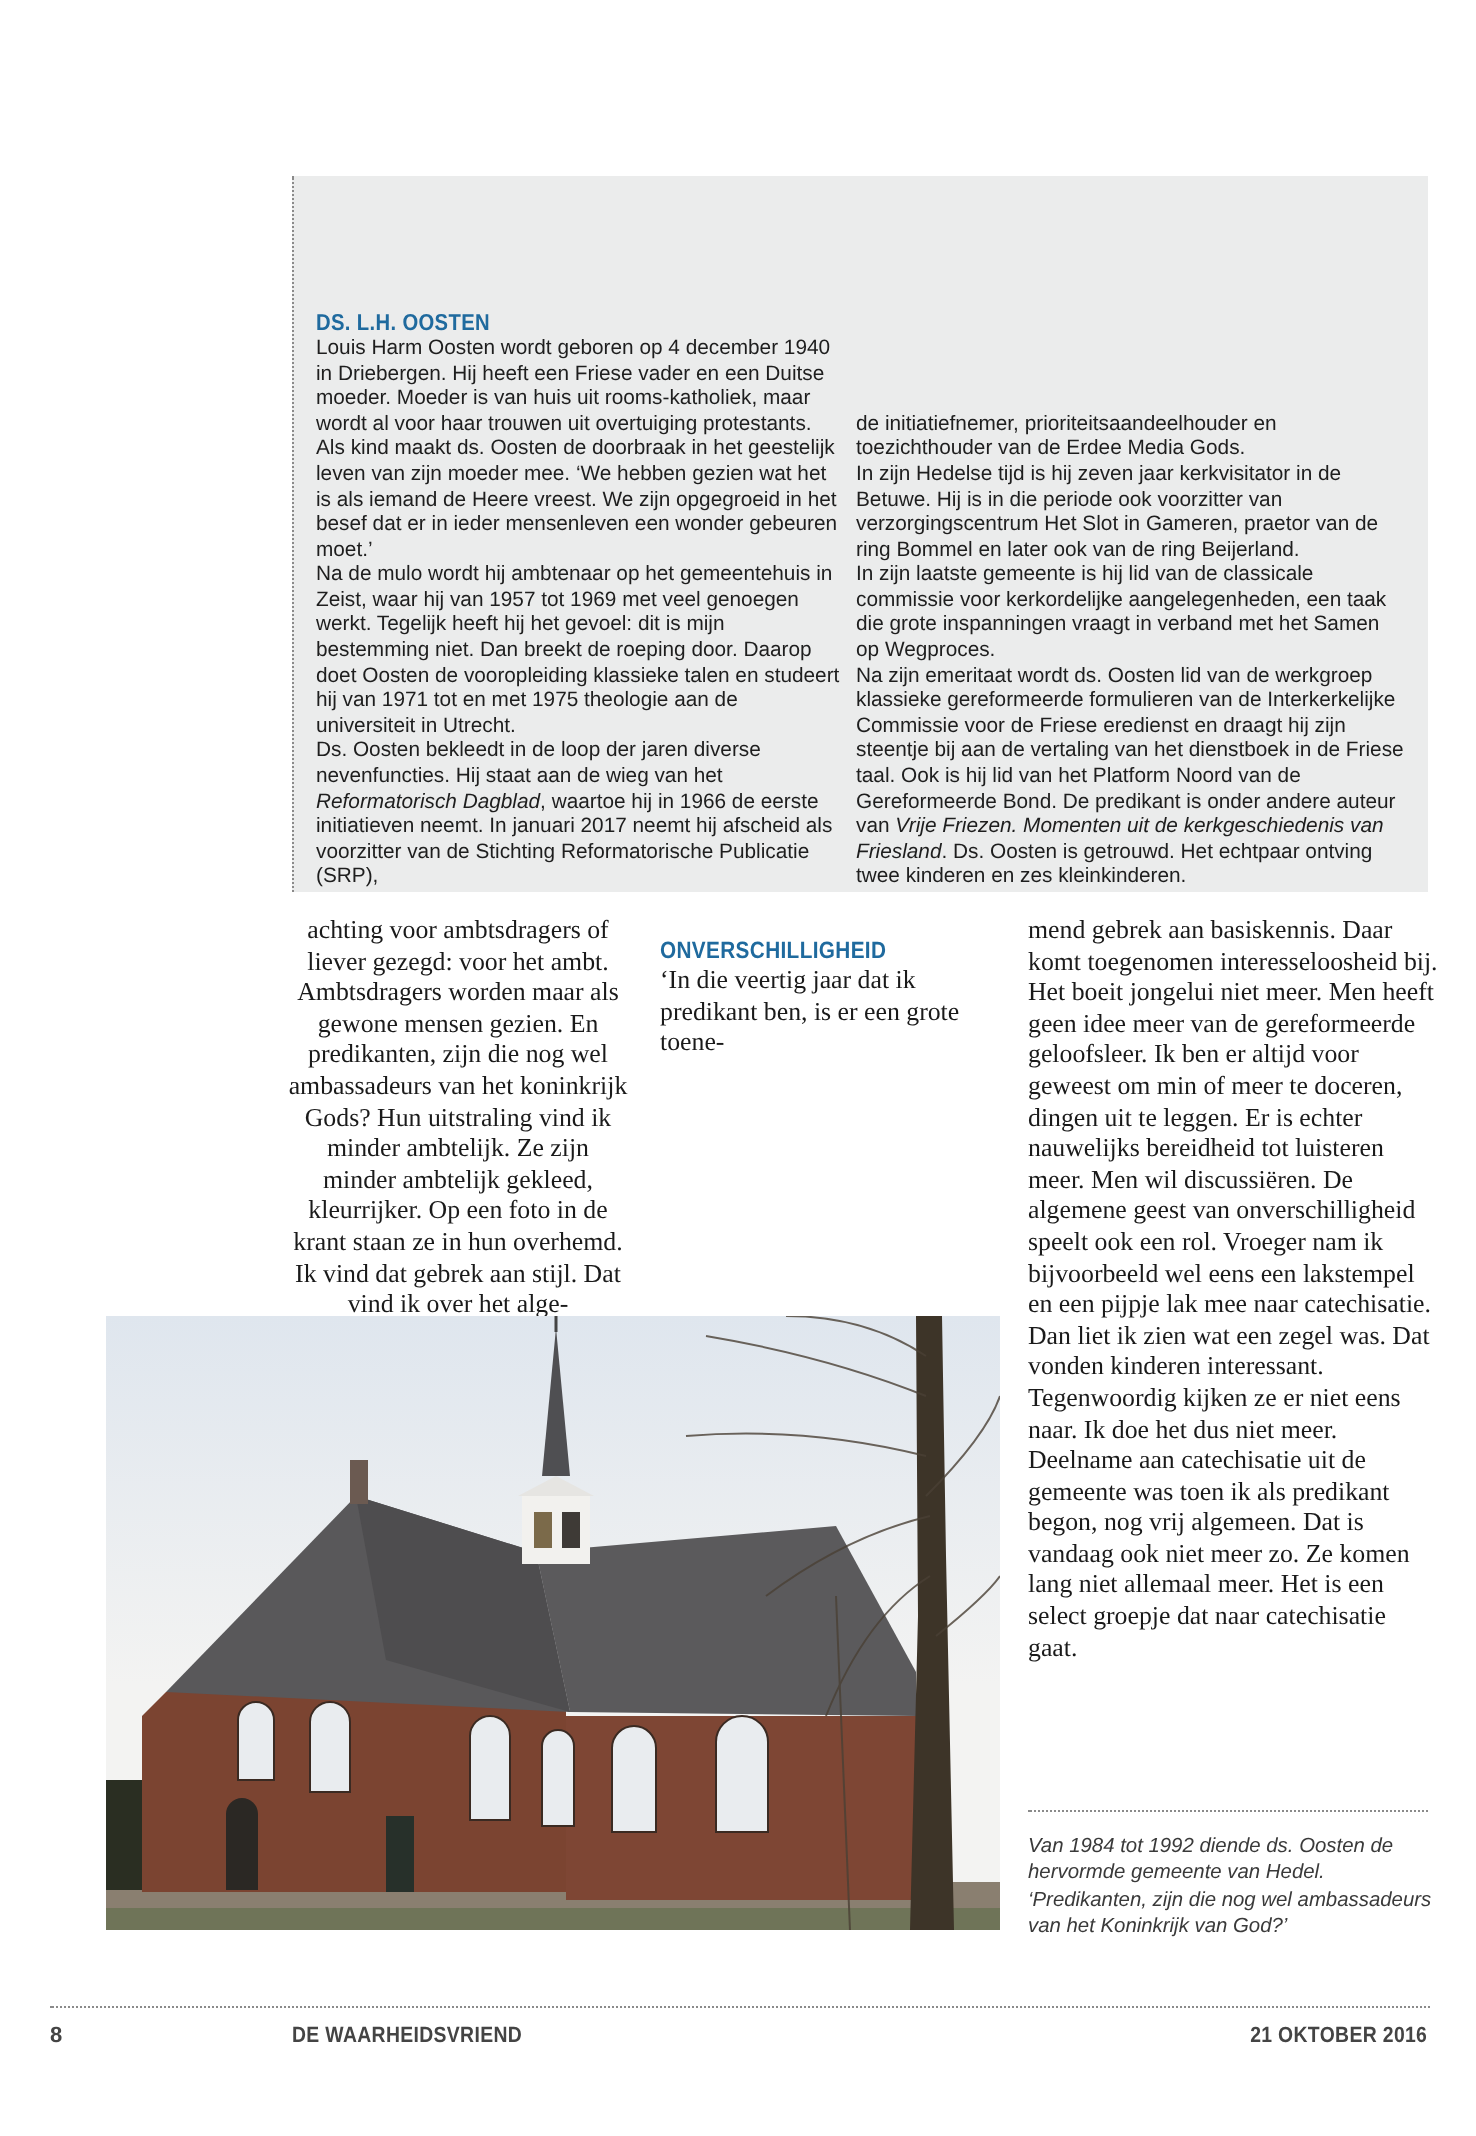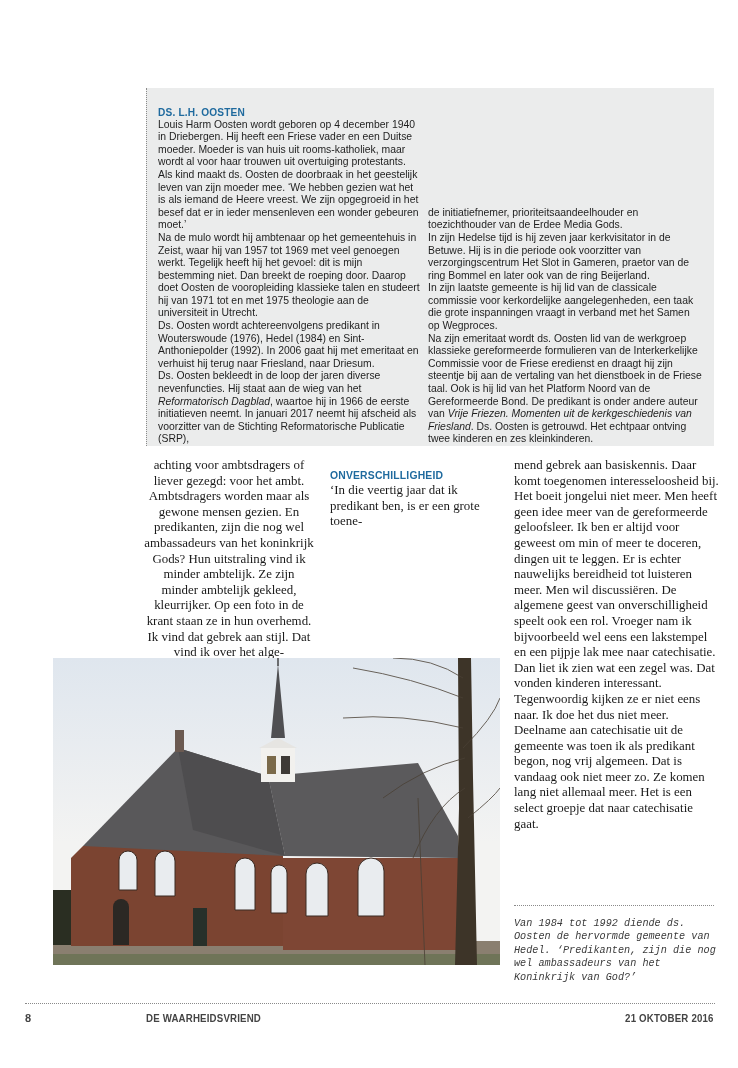--- a/index.html
+++ b/index.html
@@ -41,38 +41,37 @@
   }
 
   .photo {
     position: absolute; left: 53px; top: 658px; width: 447px; height: 307px; overflow: hidden;
     background: linear-gradient(180deg, #e9edf2 0%, #f4f5f6 40%, #f2f2f0 60%);
   }
 
   .caption-rule { position: absolute; left: 514px; top: 905px; width: 200px; border-top: 1px dotted #8a8a8a; }
   .caption {
     position: absolute; left: 514px; top: 917px; width: 205px;
-    font-family: Liberation Mono, monospace; font-style: italic; font-size: 10.2px; line-height: 13.4px; color: #3a3a3a;
+    font-family: Liberation Sans, sans-serif; font-style: italic; font-size: 10.2px; line-height: 13.4px; color: #3a3a3a;
   }
 
   .footer-rule { position: absolute; left: 25px; top: 1003px; width: 690px; border-top: 1px dotted #8a8a8a; }
   .footer { position: absolute; top: 1012px; font-family: "Liberation Sans", sans-serif; font-weight: 700; font-size: 11px; color: #444; letter-spacing: 0.2px; }
   .f-page { left: 25px; }
   .f-mag { left: 146px; transform: scaleX(0.88); transform-origin: left; }
   .f-date { right: 24px; transform: scaleX(0.88); transform-origin: right; }
 </style>
 </head>
 <body>
 
 <div class="infobox">
   <div class="col col1">
     <h3>DS. L.H. OOSTEN</h3>
     <p>Louis Harm Oosten wordt geboren op 4 december 1940 in Driebergen. Hij heeft een Friese vader en een Duitse moeder. Moeder is van huis uit rooms-katholiek, maar wordt al voor haar trouwen uit overtuiging protestants. Als kind maakt ds. Oosten de doorbraak in het geestelijk leven van zijn moeder mee. ‘We hebben gezien wat het is als iemand de Heere vreest. We zijn opgegroeid in het besef dat er in ieder mensenleven een wonder gebeuren moet.’</p>
     <p>Na de mulo wordt hij ambtenaar op het gemeentehuis in Zeist, waar hij van 1957 tot 1969 met veel genoegen werkt. Tegelijk heeft hij het gevoel: dit is mijn bestemming niet. Dan breekt de roeping door. Daarop doet Oosten de vooropleiding klassieke talen en studeert hij van 1971 tot en met 1975 theologie aan de universiteit in Utrecht.</p>
-    <p>Ds. Oosten wordt achtereenvolgens predikant in Wouterswoude (1976), Hedel (1984) en Sint-Anthoniepolder (1992). In 2006 gaat hij met emeritaat en verhuist hij terug naar Friesland, naar Driesum.</p>
     <p><span>Ds. Oosten bekleedt in de loop der jaren diverse nevenfuncties. Hij staat aan de wieg van het </span><em>Reformatorisch Dagblad</em><span>, waartoe hij in 1966 de eerste initiatieven neemt. In januari 2017 neemt hij afscheid als voorzitter van de Stichting Reformatorische Publicatie (SRP),</span></p>
   </div>
   <div class="col col2">
     <p>de initiatiefnemer, prioriteitsaandeelhouder en toezichthouder van de Erdee Media Gods.</p>
     <p>In zijn Hedelse tijd is hij zeven jaar kerkvisitator in de Betuwe. Hij is in die periode ook voorzitter van verzorgingscentrum Het Slot in Gameren, praetor van de ring Bommel en later ook van de ring Beijerland.</p>
     <p>In zijn laatste gemeente is hij lid van de classicale commissie voor kerkordelijke aangelegenheden, een taak die grote inspanningen vraagt in verband met het Samen op Wegproces.</p>
     <p><span>Na zijn emeritaat wordt ds. Oosten lid van de werkgroep klassieke gereformeerde formulieren van de Interkerkelijke Commissie voor de Friese eredienst en draagt hij zijn steentje bij aan de vertaling van het dienstboek in de Friese taal. Ook is hij lid van het Platform Noord van de Gereformeerde Bond. De predikant is onder andere auteur van </span><em>Vrije Friezen. Momenten uit de kerkgeschiedenis van Friesland</em><span>. Ds. Oosten is getrouwd. Het echtpaar ontving twee kinderen en zes kleinkinderen.</span></p>
   </div>
 </div>
 

